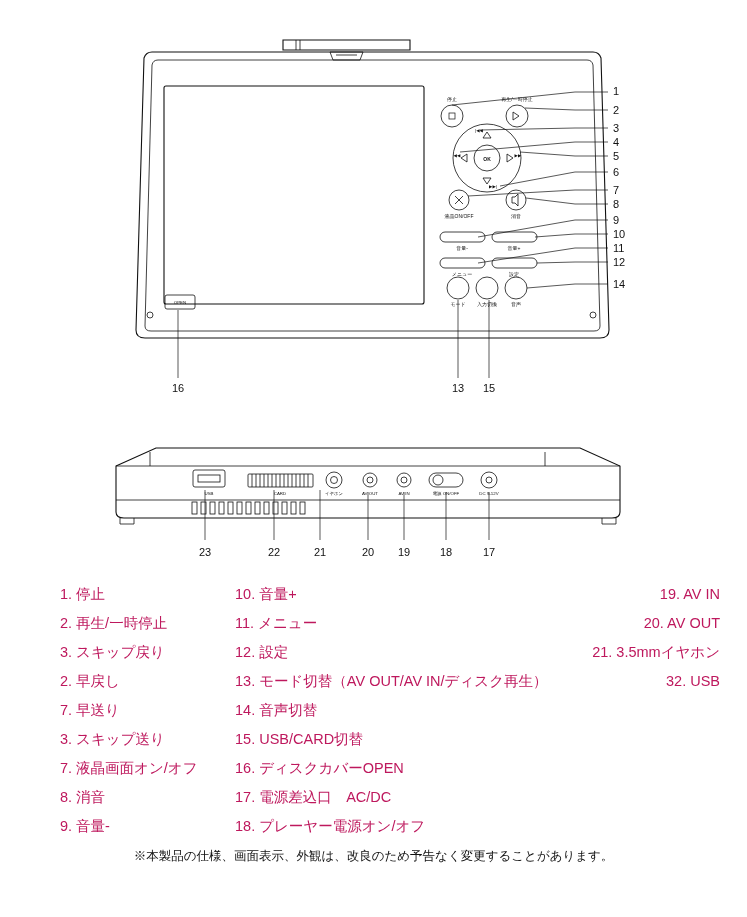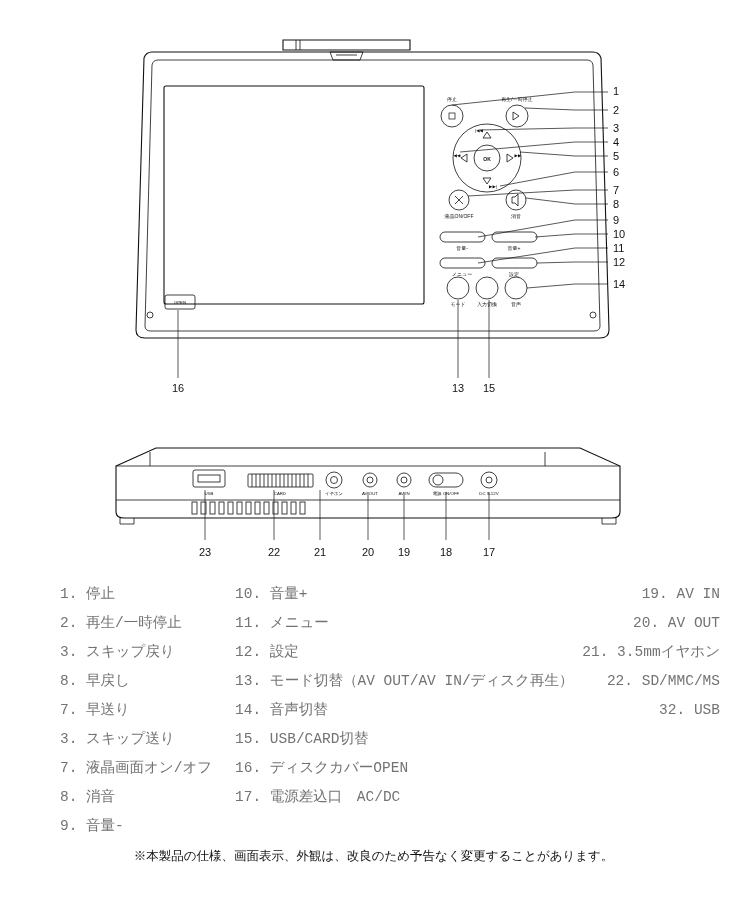--- a/index.html
+++ b/index.html
@@ -34,28 +34,27 @@
     width: 660px;
     display: flex;
     flex-direction: row;
     gap: 0px;
   }
   .legend-col {
     display: flex;
     flex-direction: column;
   }
   .legend-col.c1 { width: 175px; }
-  .legend-col.c2 { width: 310px; }
+  .legend-col.c2 { width: 310px; justify-content: center; }
   .legend-col.c3 { width: 175px; align-items: flex-end; }
   .legend-item {
     font-size: 14.5px;
     line-height: 29px;
     white-space: nowrap;
-    color: #737373;
-    font-family: Liberation Mono, monospace;
+    color: #be185d;
   }
   .footnote {
     position: absolute;
     left: 0;
     top: 848px;
     width: 747px;
     text-align: center;
     font-size: 12.5px;
     color: #111;
   }
@@ -274,41 +273,41 @@
       <path class="ln" d="M489 492 L489 540"></path>
       <text class="lbl" x="489" y="556" text-anchor="middle">17</text>
     </g>
   </svg>
 
   <div class="legend">
     <div class="legend-col c1">
       <div class="legend-item">1. 停止</div>
       <div class="legend-item">2. 再生/一時停止</div>
       <div class="legend-item">3. スキップ戻り</div>
-      <div class="legend-item">8. 早戻し</div>
+      <div class="legend-item">2. 早戻し</div>
       <div class="legend-item">7. 早送り</div>
       <div class="legend-item">3. スキップ送り</div>
       <div class="legend-item">7. 液晶画面オン/オフ</div>
       <div class="legend-item">8. 消音</div>
       <div class="legend-item">9. 音量-</div>
     </div>
     <div class="legend-col c2">
       <div class="legend-item">10. 音量+</div>
       <div class="legend-item">11. メニュー</div>
       <div class="legend-item">12. 設定</div>
       <div class="legend-item">13. モード切替（AV OUT/AV IN/ディスク再生）</div>
       <div class="legend-item">14. 音声切替</div>
       <div class="legend-item">15. USB/CARD切替</div>
       <div class="legend-item">16. ディスクカバーOPEN</div>
       <div class="legend-item">17. 電源差込口　AC/DC</div>
+      <div class="legend-item">18. プレーヤー電源オン/オフ</div>
     </div>
     <div class="legend-col c3">
       <div class="legend-item">19. AV IN</div>
       <div class="legend-item">20. AV OUT</div>
       <div class="legend-item">21. 3.5mmイヤホン</div>
-      <div class="legend-item">22. SD/MMC/MS</div>
       <div class="legend-item">32. USB</div>
     </div>
   </div>
 
   <div class="footnote">※本製品の仕様、画面表示、外観は、改良のため予告なく変更することがあります。</div>
 
 </div>
 
 </body></html>

